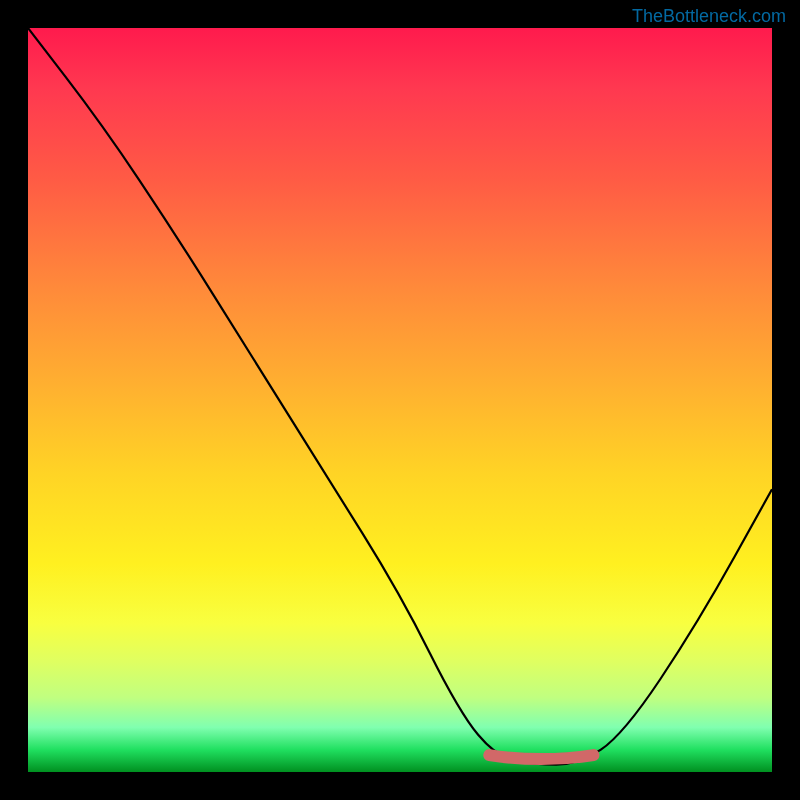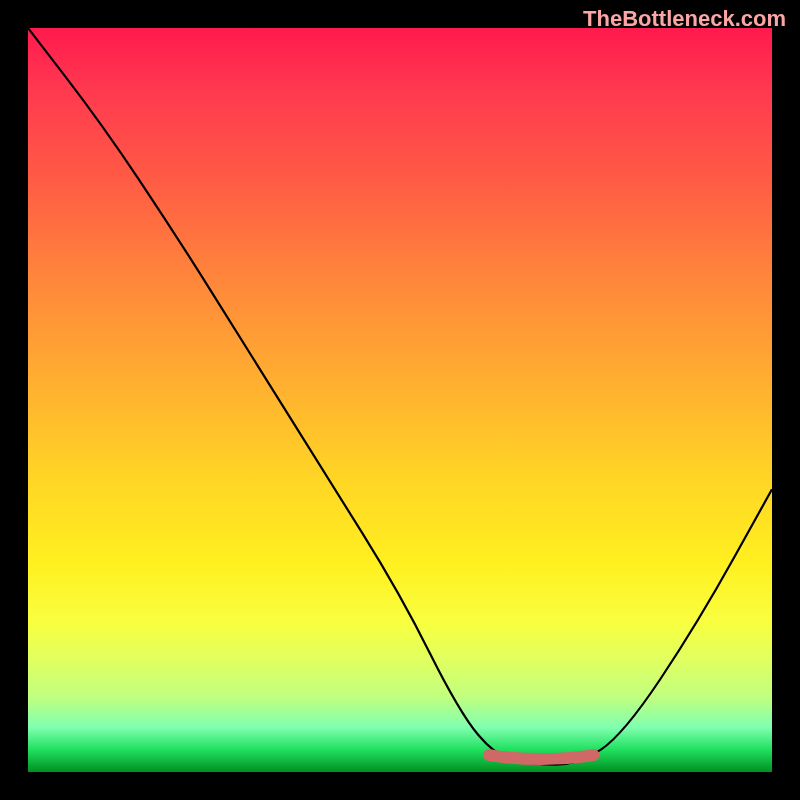--- a/index.html
+++ b/index.html
@@ -13,23 +13,23 @@
   }
   .container {
     width: 800px;
     height: 800px;
     position: relative;
   }
   .watermark {
     position: absolute;
     top: 6px;
     right: 14px;
-    color: #fca5a5;
-    font-size: 22px;
-    font-weight: 700;
+    color: #0369a1;
+    font-size: 18px;
+    font-weight: 400;
     z-index: 10;
   }
   .plot-area {
     position: absolute;
     left: 28px;
     top: 28px;
     width: 744px;
     height: 744px;
     background: linear-gradient(to bottom,
       #ff1a4d 0%,

